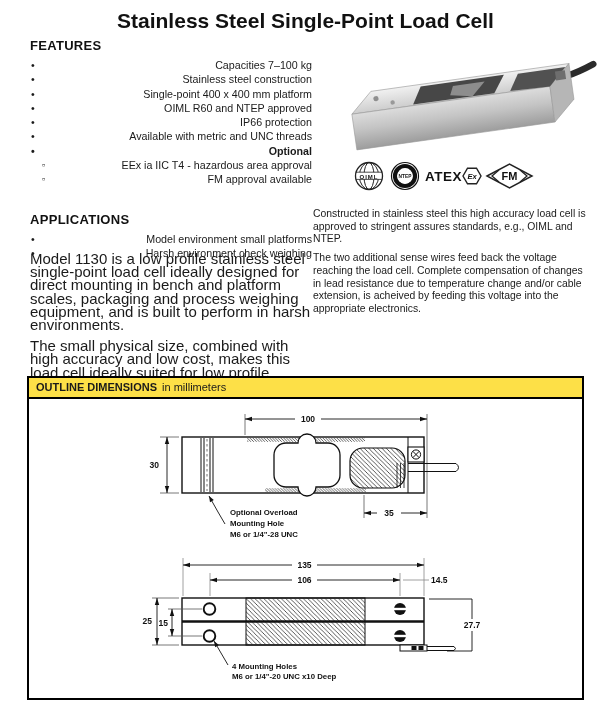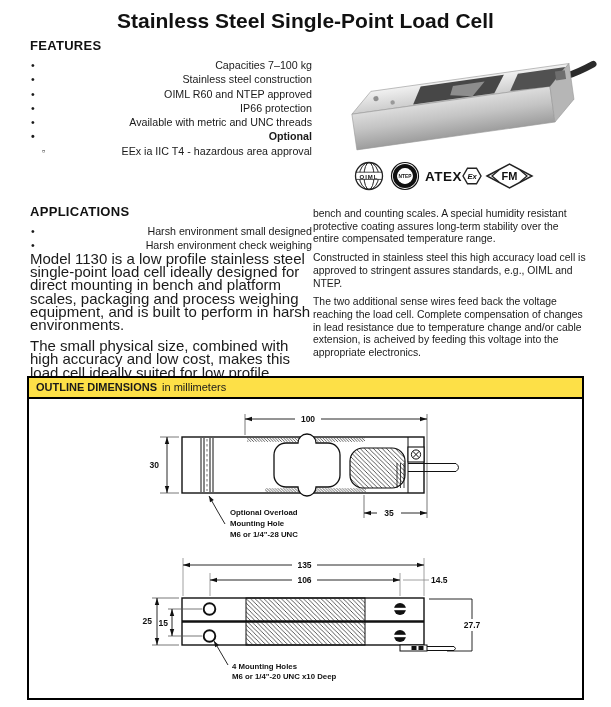--- a/index.html
+++ b/index.html
@@ -36,43 +36,44 @@
 
 <div class="page">
 
   <div class="page-title">Stainless Steel Single-Point Load Cell</div>
 
   <div class="col-block" style="top:38px;">
     <h2 class="sec-h">FEATURES</h2>
     <ul class="blist">
       <li>Capacities 7–100 kg</li>
       <li>Stainless steel construction</li>
+      <li>Single-point 400 x 400 mm platform</li>
       <li>OIML R60 and NTEP approved</li>
       <li>IP66 protection</li>
       <li>Available with metric and UNC threads</li>
       <li class="bold">Optional</li>
       <li class="sub">EEx ia IIC T4 - hazardous area approval</li>
+      <li class="sub">FM approval available</li>
     </ul>
   </div>
 
-  <div class="col-block" style="top:204px;">
+  <div class="col-block" style="top:212px;">
     <h2 class="sec-h">APPLICATIONS</h2>
     <ul class="blist">
-      <li>Harsh environment small designed</li>
+      <li>Model environment small platforms</li>
       <li>Harsh environment check weighing</li>
     </ul>
   </div>
 
   <div class="col-block" style="top:252px;">
     <p class="para">Model 1130 is a low profile stainless steel single-point load cell ideally designed for direct mounting in bench and platform scales, packaging and process weighing equipment, and is built to perform in harsh environments.</p>
     <p class="para">The small physical size, combined with high accuracy and low cost, makes this load cell ideally suited for low profile</p>
   </div>
 
   <div class="rcol">
-    <p class="para">bench and counting scales. A special humidity resistant protective coating assures long-term stability over the entire compensated temperature range.</p>
     <p class="para">Constructed in stainless steel this high accuracy load cell is approved to stringent assures standards, e.g., OIML and NTEP.</p>
     <p class="para">The two additional sense wires feed back the voltage reaching the load cell. Complete compensation of changes in lead resistance due to temperature change and/or cable extension, is acheived by feeding this voltage into the appropriate electronics.</p>
   </div>
 
   <div class="photo-wrap">
     <svg width="260" height="106" viewBox="0 0 260 106">
       <defs>
         <linearGradient id="metal" x1="0" y1="0" x2="0" y2="1">
           <stop offset="0" stop-color="#dcdcdc"></stop>
             <stop offset="0.45" stop-color="#c4c4c4"></stop>

